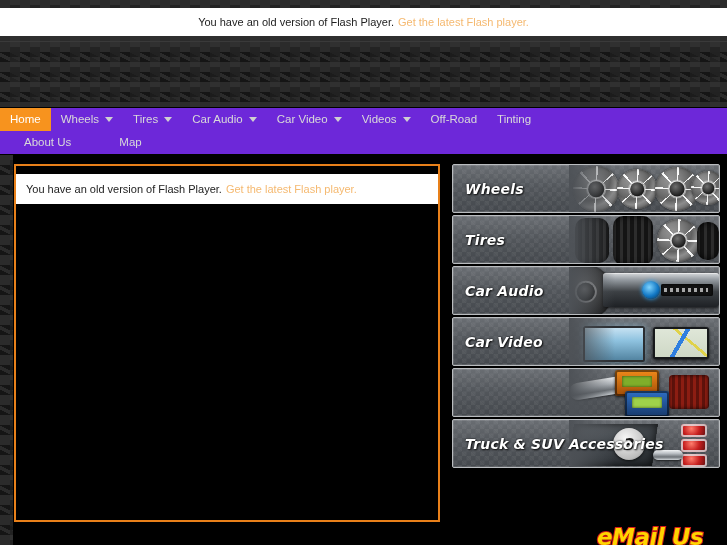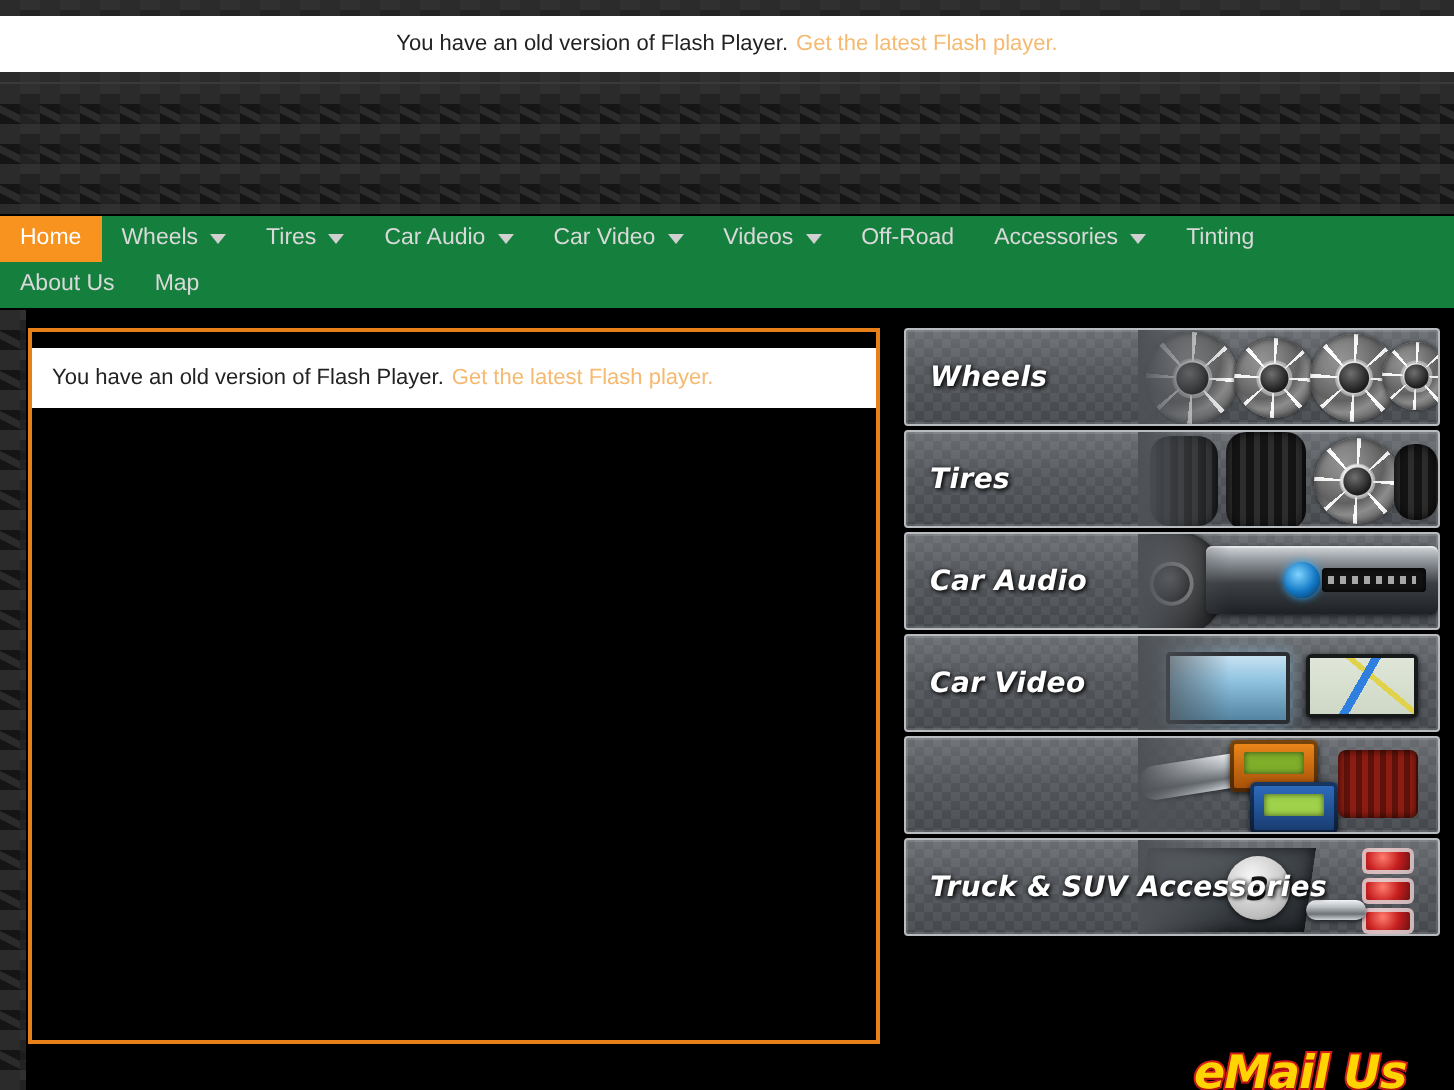--- a/index.html
+++ b/index.html
@@ -71,21 +71,21 @@
     width: 727px; height: 66px;
     border-top: 1px solid #3a3a3a;
     z-index: 3;
   }
 
   
   #nav-bar {
     position: absolute;
     left: 0; top: 108px;
     width: 727px; height: 46px;
-    background: #15803d;
+    background: #6d28d9;
     z-index: 4;
   }
   .nav-row {
     display: flex;
     align-items: stretch;
     height: 23px;
   }
   .nav-item {
     display: flex;
     align-items: center;
@@ -102,21 +102,21 @@
   }
   .nav-item .caret {
     display: inline-block;
     margin-left: 6px;
     width: 0; height: 0;
     border-left: 4px solid transparent;
     border-right: 4px solid transparent;
     border-top: 5px solid #d0d0d0;
   }
   .nav-row.second { height: 23px; }
-  .nav-row.second .nav-item { padding: 0 10px; }
+  .nav-row.second .nav-item { padding: 0 24px; }
 
   
   #content-panel {
     position: absolute;
     left: 14px; top: 164px;
     width: 426px; height: 358px;
     border: 2px solid #e8801a;
     background: #000;
     z-index: 4;
   }
@@ -425,24 +425,20 @@
         <span class="caret"></span>
       </div>
       <div class="nav-item">
         <span>Videos</span>
         <span class="caret"></span>
       </div>
       <div class="nav-item">
         <span>Off-Road</span>
       </div>
       <div class="nav-item">
-        <span>Accessories</span>
-        <span class="caret"></span>
-      </div>
-      <div class="nav-item">
         <span>Tinting</span>
       </div>
     </div>
   <div class="nav-row second" id="nav-row-2">
       <div class="nav-item">
         <span>About Us</span>
       </div>
       <div class="nav-item">
         <span>Map</span>
       </div>

